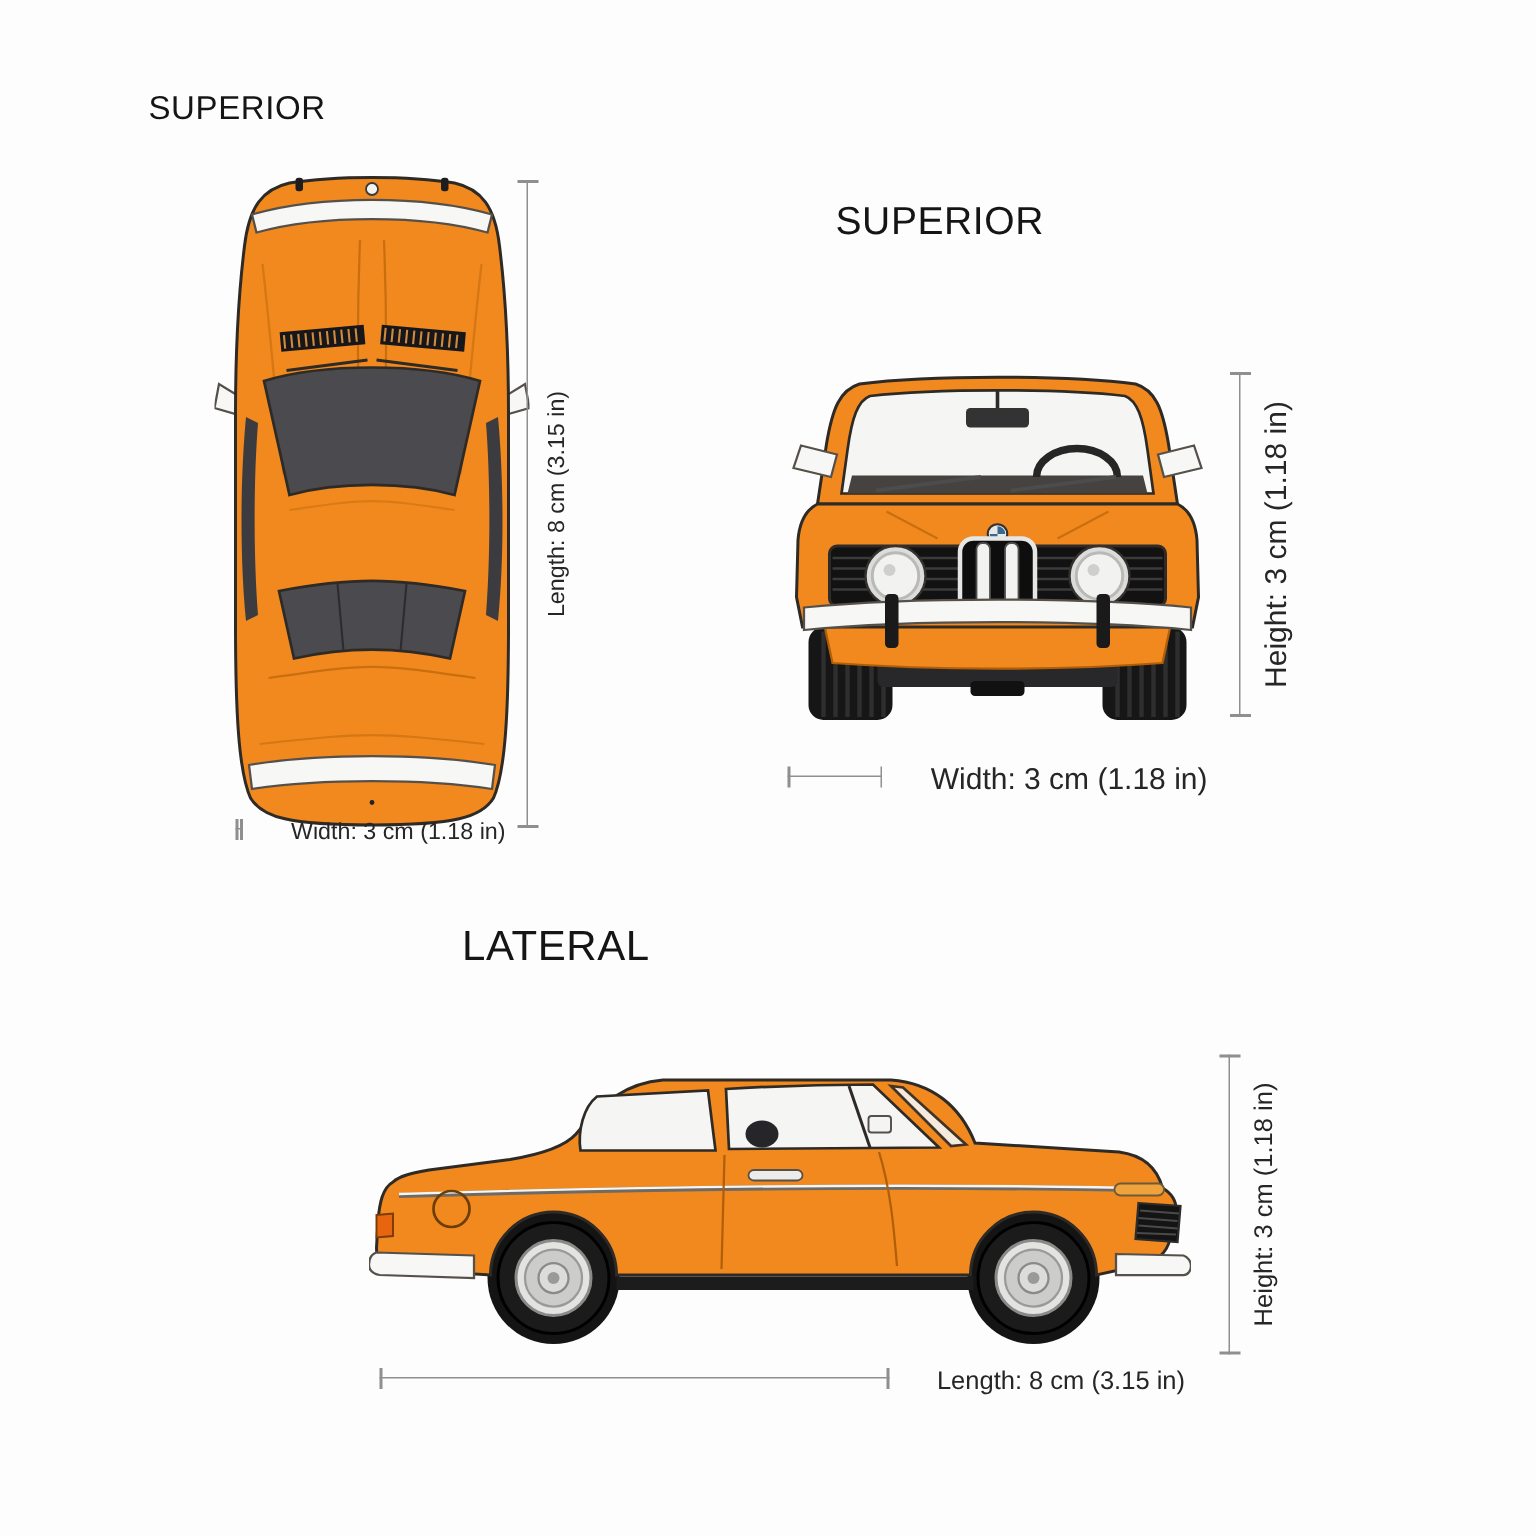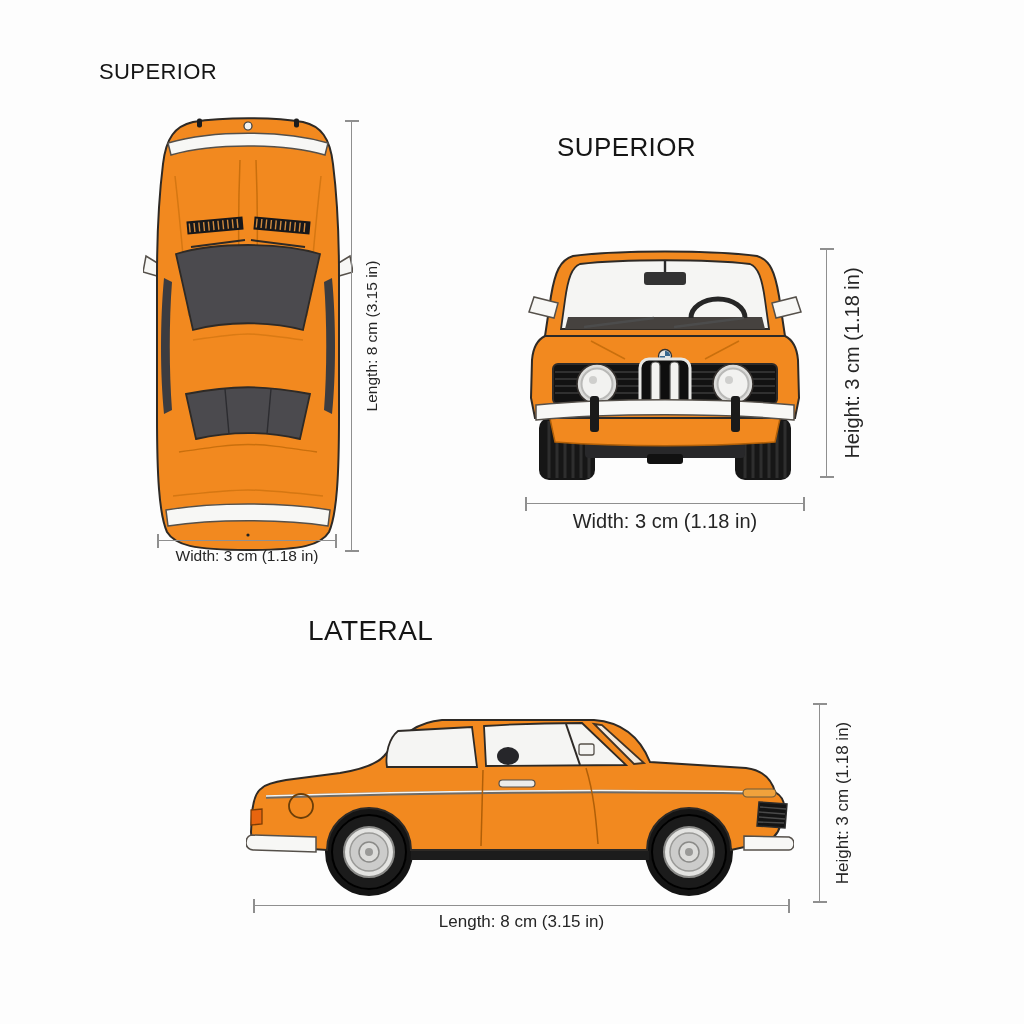--- a/index.html
+++ b/index.html
@@ -10,21 +10,21 @@
 
   .view-title { position:absolute; font-weight:normal; color:var(--title-text,#151515);
                 letter-spacing:0.4px; white-space:nowrap;margin-left:40px; }
   .title-superior { left:59px; top:59px;  font-size:22px; }
   .title-frontal  { left:517px; top:132px; font-size:26px; }
   .title-lateral  { left:268px; top:615px; font-size:28px; }
 
   .drawing { position:absolute; }
 
   
-  .dim-h { position:absolute; display:flex; flex-direction:column; align-items:center; }
+  .dim-h { position:absolute; display:flex; flex-direction:row; align-items:center;gap:32px; }
   .dim-h .hline { width:100%; height:0; border-top:1.6px solid var(--dim-line,#8f8f8f); position:relative; }
   .dim-h .hline::before, .dim-h .hline::after { content:""; position:absolute; top:-7px;
         width:1.7px; height:14px; background:var(--dim-line,#8f8f8f); }
   .dim-h .hline::before { left:0; } .dim-h .hline::after { right:0; }
   .dim-h .dim-label { margin-top:6px; color:var(--dim-text,#262626); white-space:nowrap; }
 
   
   .dim-v { position:absolute; }
   .dim-v .vline { position:absolute; left:0; top:0; bottom:0; width:0;
         border-left:1.7px solid var(--dim-line,#8f8f8f); }

